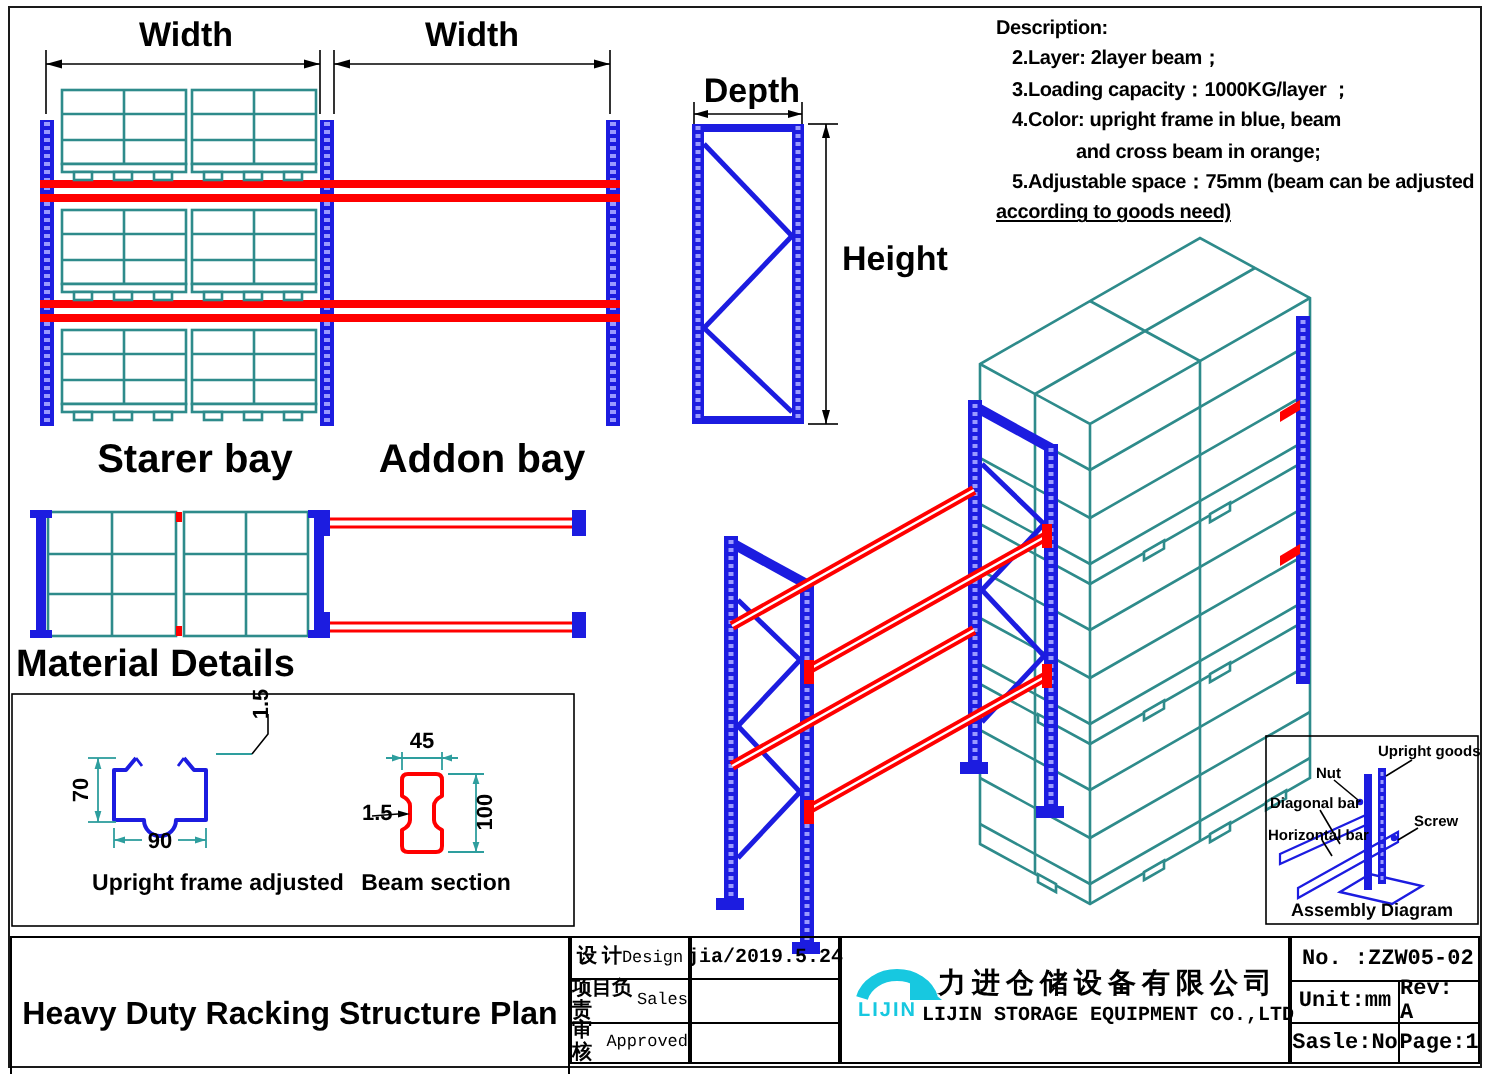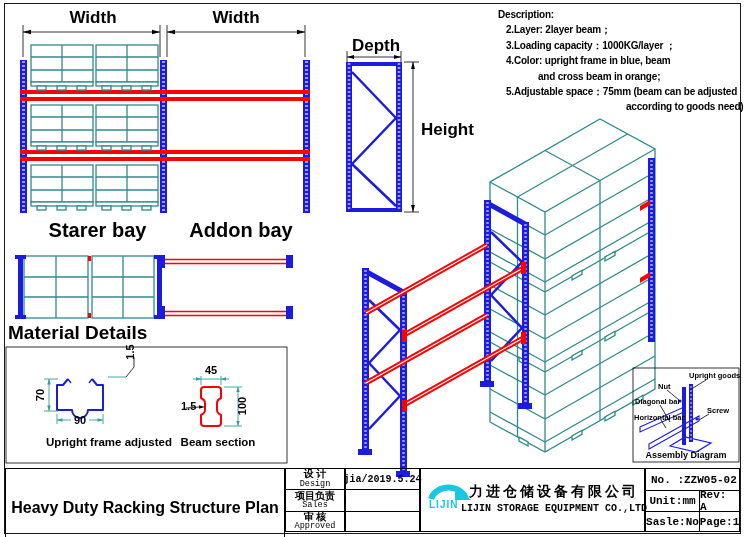--- a/index.html
+++ b/index.html
@@ -8,26 +8,26 @@
   #border{position:absolute;left:4px;top:3px;width:735px;height:529px;border:1.6px solid #1a1a1a;}
   svg{position:absolute;left:0;top:0;z-index:1;}
   .lbl{position:absolute;z-index:2;white-space:nowrap;}
   .big{font-weight:bold;font-size:17px;}
   .bay{font-weight:bold;font-size:20px;}
   .mat{font-weight:bold;font-size:19px;}
   .cap{font-weight:bold;font-size:11.5px;text-align:center;}
   .desc{position:absolute;left:486px;top:7px;z-index:2;font-size:10px;font-weight:bold;
         letter-spacing:-0.2px;line-height:15.4px;}
   .desc div{white-space:nowrap;padding-left:12px;}
-  .d1{margin-left:8px;} .d5{margin-left:40px;} .d7{margin-left:128px;}
+  .d1{margin-left:8px;} .d5{margin-left:40px;} .d7{text-decoration:underline;}
   .asm{font-size:7.5px;font-weight:bold;z-index:3;}
   .asmcap{font-size:9px;font-weight:bold;text-align:center;}
   .cell{position:absolute;z-index:2;box-sizing:border-box;border:1px solid #000;
         display:flex;align-items:center;justify-content:center;background:transparent;}
-  .cell2{flex-direction:column;line-height:1.05;justify-content:center;}
+  .cell2{flex-direction:row;line-height:1.05;justify-content:center;}
   .cn{font-family:"Liberation Serif",serif;font-size:10px;font-weight:bold;}
   .en{font-family:"Liberation Mono",monospace;font-size:8.5px;}
   .mono{font-family:"Liberation Mono",monospace;font-size:11px;font-weight:bold;}
   .titlecell{font-size:16px;font-weight:bold;text-align:center;}
   .companycn{position:absolute;left:469px;top:483px;z-index:3;font-family:"Liberation Serif",serif;
              font-size:14px;font-weight:bold;letter-spacing:3px;white-space:nowrap;}
   .companyen{position:absolute;left:461px;top:503px;z-index:3;font-family:"Liberation Mono",monospace;
              font-size:10px;font-weight:bold;white-space:nowrap;}
   
   .bl{stroke:#1c1ce0;fill:none;} .blf{fill:#1c1ce0;stroke:none;}

